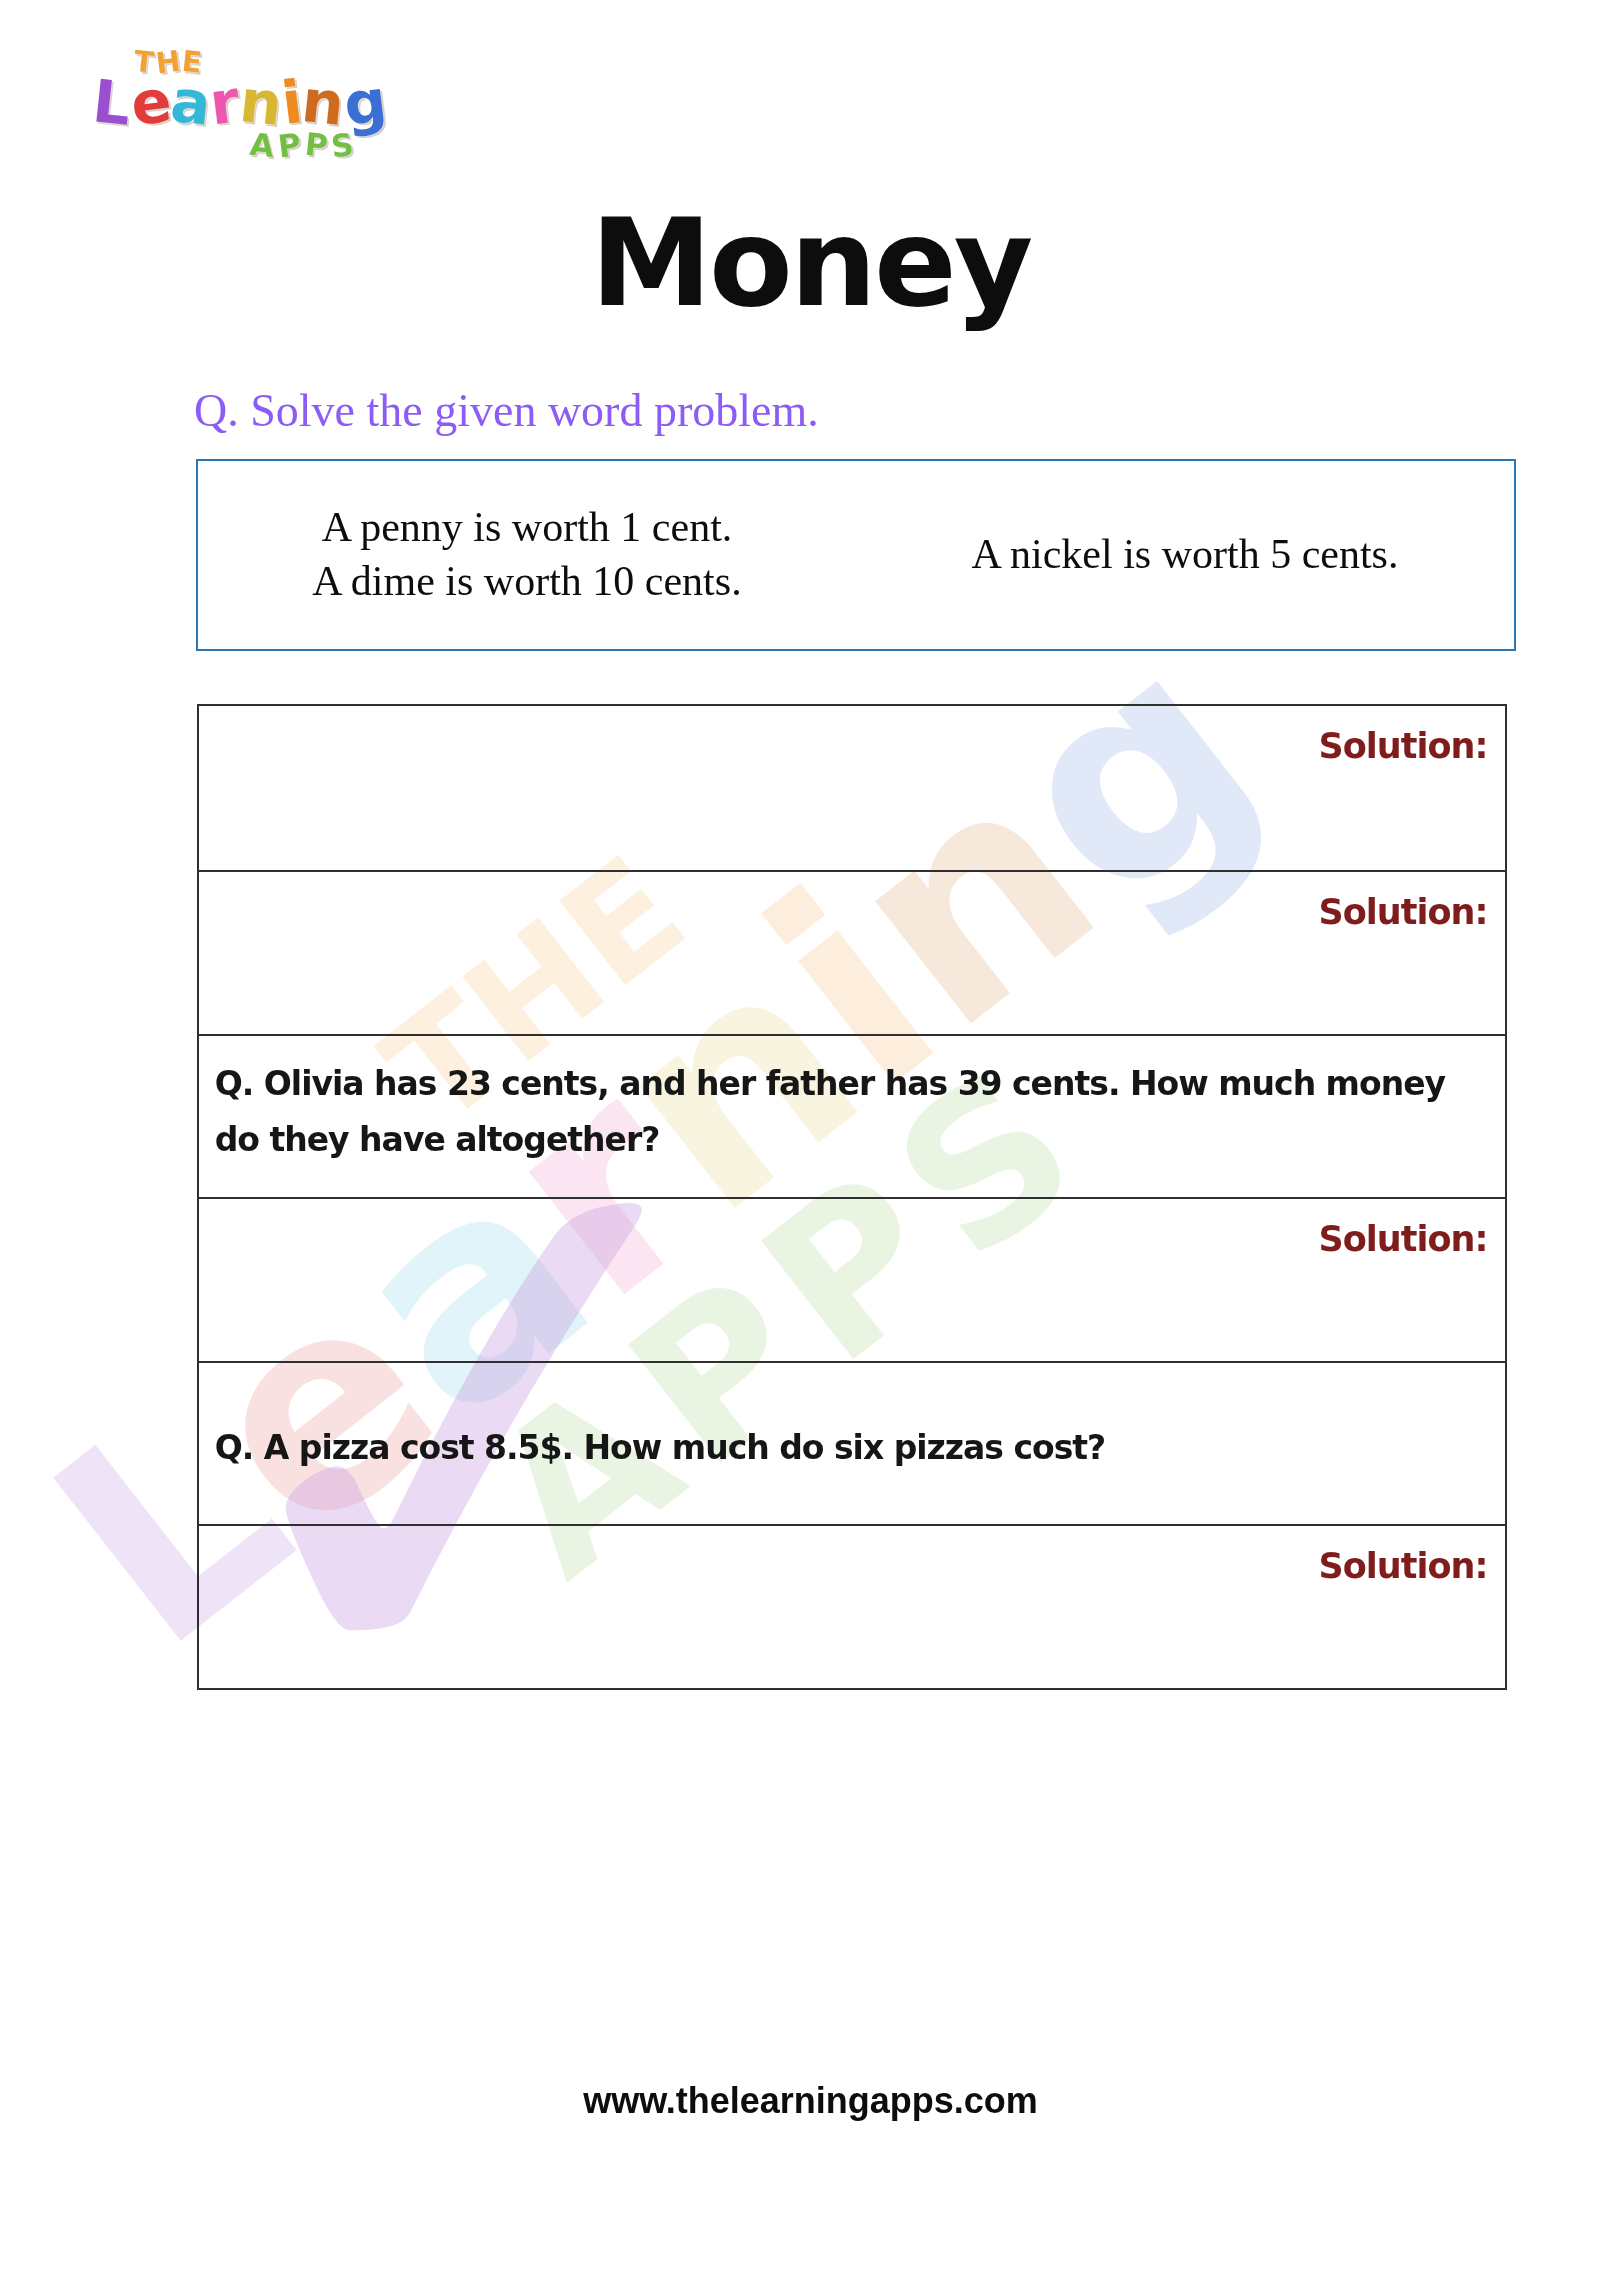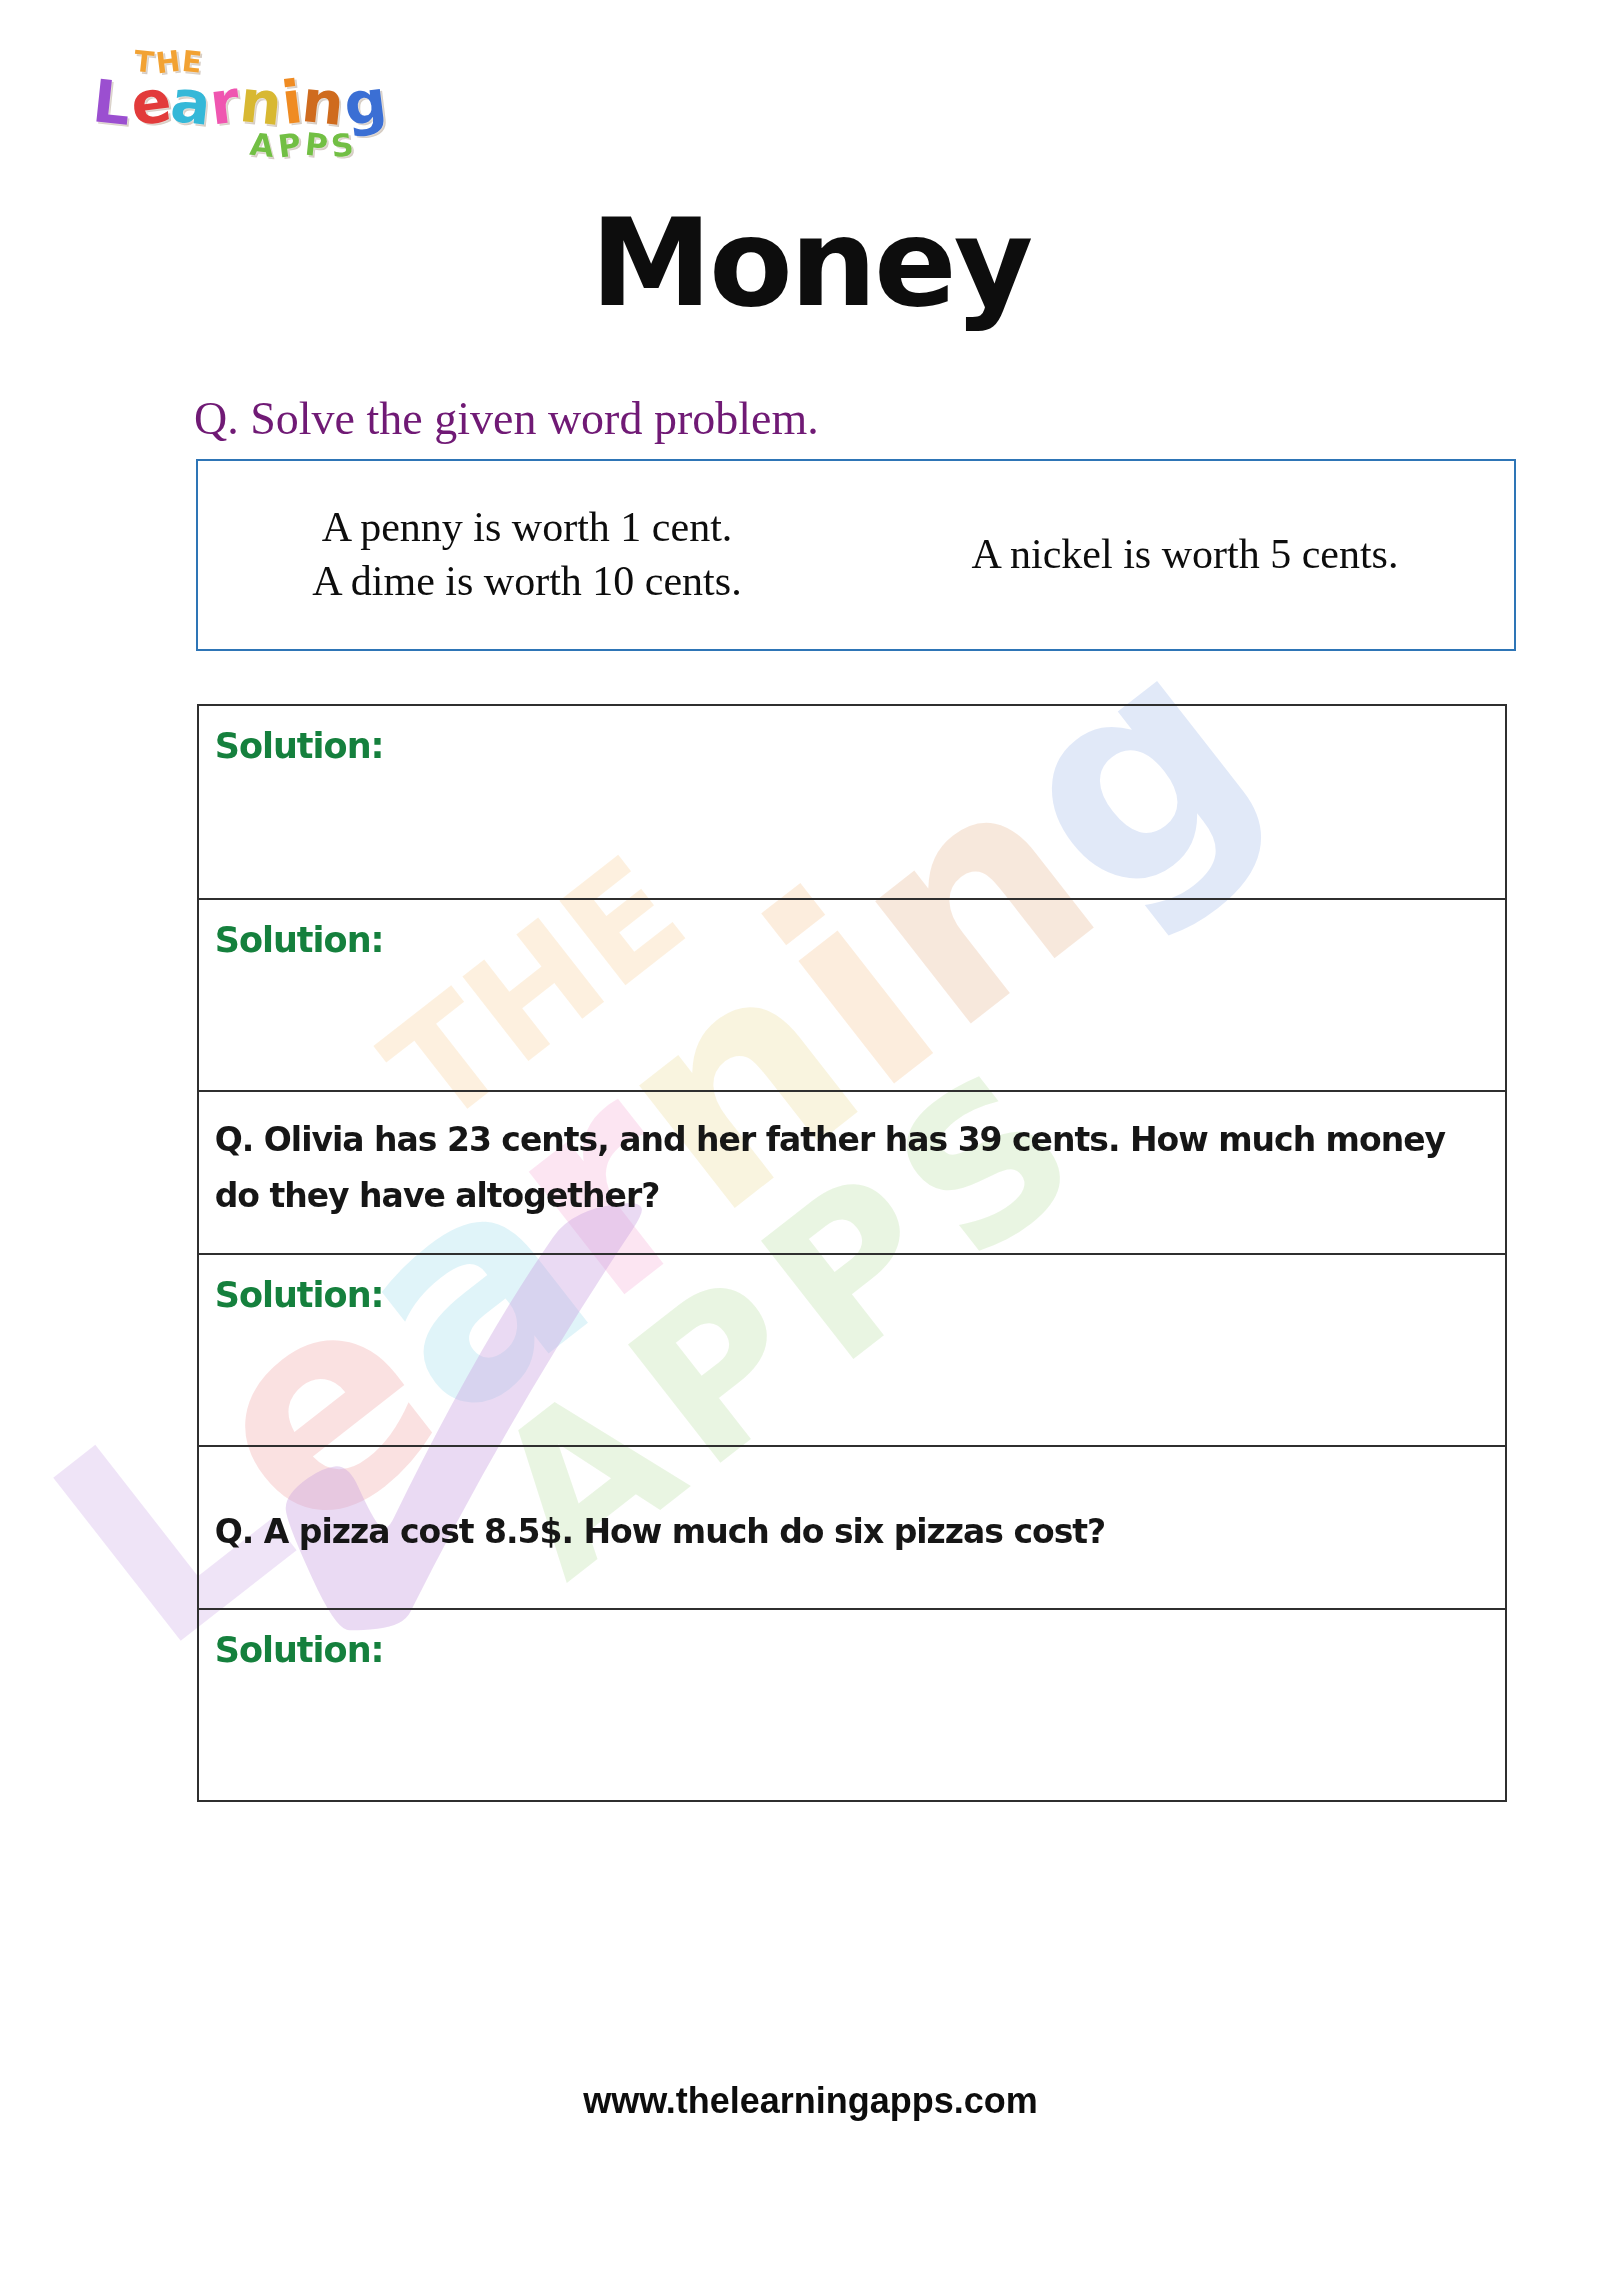--- a/index.html
+++ b/index.html
@@ -35,23 +35,23 @@
   .logo-learning{position:absolute;left:0px;top:31px;font-size:59px;font-weight:800;white-space:nowrap;}
   .logo-apps{position:absolute;left:157px;top:90px;font-size:31px;font-weight:800;letter-spacing:3.9px;}
   .logo span span{display:inline-block;text-shadow:0 0 2.9px #fff,2px 2px 0 rgba(80,40,0,.25);}
   
   .title{
     position:absolute;left:0;right:0;top:192px;margin:0;z-index:1;
     text-align:center;font-size:122px;font-weight:800;letter-spacing:-2.9px;
     font-family:"DejaVu Sans","Liberation Sans",sans-serif;color:#0d0d0d;
   }
   .instruction{
-    position:absolute;left:194px;top:392px;z-index:1;
+    position:absolute;left:194px;top:384px;z-index:1;
     font-family:"Liberation Serif","DejaVu Serif",serif;
-    font-size:46px;color:#701a75;
+    font-size:46px;color:#8b5cf6;
   }
   
   .info-box{
     position:absolute;left:196px;top:459px;width:1320px;height:192px;z-index:1;
     border:2.9px solid var(--info-border,#2e75b6);
     box-sizing:border-box;background:transparent;
     display:flex;align-items:center;
     font-family:"Liberation Serif","DejaVu Serif",serif;font-size:42px;color:#0d0d0d;
   }
   .info-col{flex:1;text-align:center;line-height:1.28;}
@@ -66,22 +66,22 @@
     border-top:2px solid var(--table-border,#2f2f2f);
     padding:19.6px 17.6px 0 15.7px;
   }
   .row:first-child{border-top:none;}
   .q-row{
     height:163px;
     font-size:33px;font-weight:700;letter-spacing:-1px;line-height:1.72;color:#161616;
   }
   .q-row.center{display:flex;align-items:center;padding-top:10px;}
   .s-row{
-    height:192px;
-    font-size:35px;font-weight:700;letter-spacing:-1px;color:#15803d;
+    height:164px;
+    font-size:35px;font-weight:700;letter-spacing:-1px;color:#7f1d1d;text-align:right;
   }
   
   .footer{
     position:absolute;left:0;right:0;top:2080px;z-index:1;
     text-align:center;font-size:36px;font-weight:700;
     font-family:"Liberation Sans","DejaVu Sans",sans-serif;color:#0d0d0d;
   }
 </style>
 </head>
 <body>

